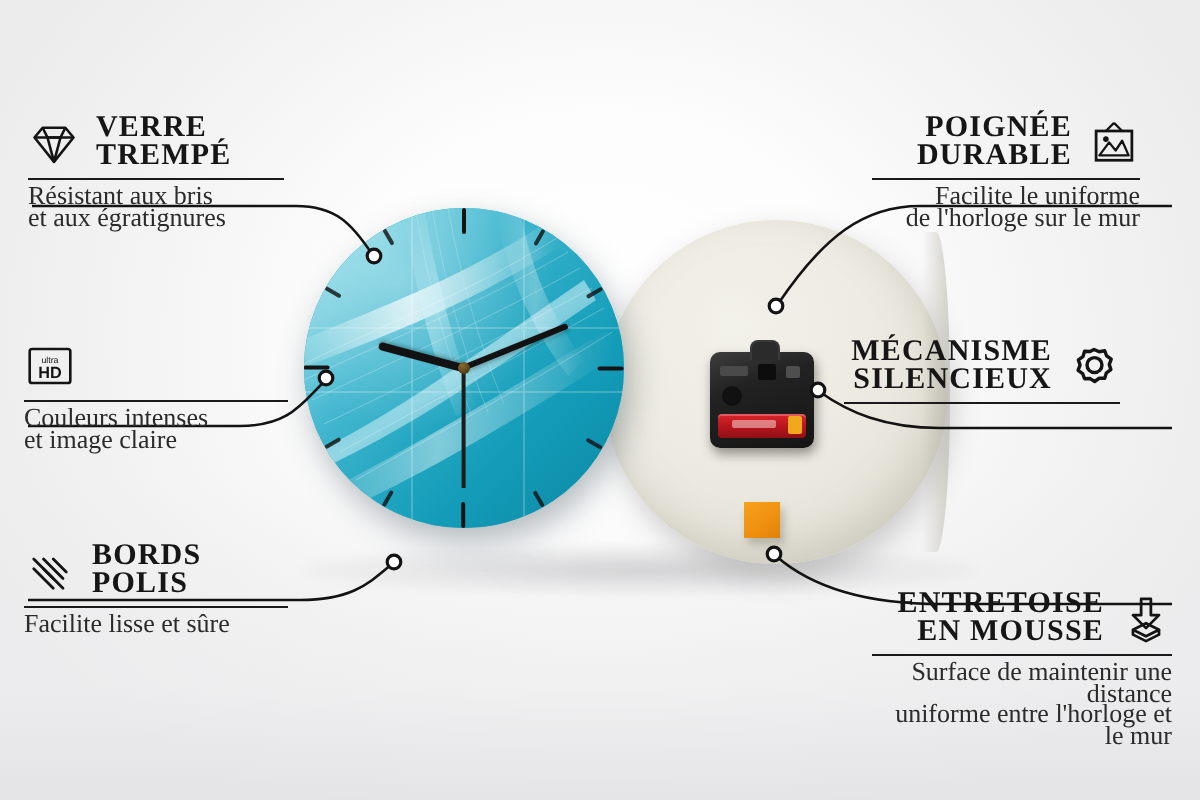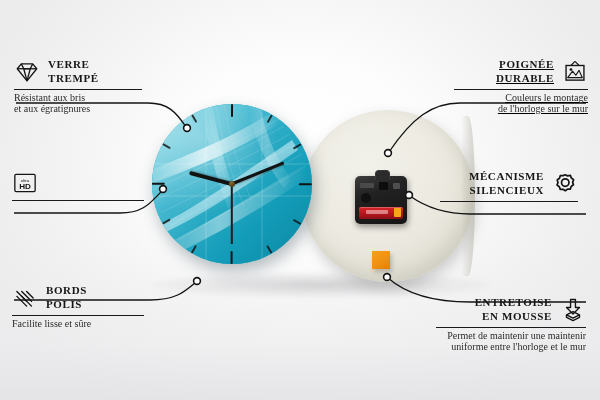--- a/index.html
+++ b/index.html
@@ -89,29 +89,29 @@
     filter:blur(2px);
   }
 
   
   .callout{position:absolute;}
   .callout .head{display:flex;align-items:center;gap:8px;}
   .callout.left .head{justify-content:flex-start;}
   .callout.right .head{justify-content:flex-end;}
   .title{
     font-family:"Liberation Serif", serif;
-    font-weight:700;font-size:11px;line-height:13.5px;
+    font-weight:700;font-size:15px;line-height:13.5px;
     letter-spacing:.6px;color:#161616;text-transform:uppercase;
     white-space:pre-line;
   }
   .callout.right .title{text-align:right;}
   .rule{height:1.4px;background:#1a1a1a;margin-top:4px;}
   .desc{
     font-family:"Liberation Serif", serif;
-    font-size:10px;line-height:10.4px;color:#2b2b2b;margin-top:3px;white-space:pre-line;
+    font-size:13px;line-height:10.4px;color:#2b2b2b;margin-top:3px;white-space:pre-line;
   }
   .callout.right .desc{text-align:right;}
   .icon{width:26px;height:26px;flex:0 0 26px;display:block;}
 
   svg.connectors{position:absolute;left:0;top:0;width:600px;height:400px;pointer-events:none;}
 </style>
 </head>
 <body>
 
 <div id="stage">
@@ -272,58 +272,60 @@
 
   <div class="callout left" style="left:12px;top:170px;width:132px;">
     <div class="head">
       <svg class="icon" viewBox="0 0 32 32">
         <rect x="3.5" y="5.5" width="25" height="21" rx="1.5" fill="none" stroke="#141414" stroke-width="1.6"></rect>
         <text x="16" y="14.2" text-anchor="middle" font-family="Liberation Sans, sans-serif" font-size="5.4" fill="#141414">ultra</text>
         <text x="16" y="23.4" text-anchor="middle" font-family="Liberation Sans, sans-serif" font-size="10" font-weight="bold" fill="#141414">HD</text>
       </svg>
     </div>
     <div class="rule"></div>
-  </div>
-
-  <div class="callout left" style="left:12px;top:284px;width:132px;">
+    <div class="desc">Couleurs intenses
+et image claire</div>
+  </div>
+
+  <div class="callout left" style="left:12px;top:272px;width:132px;">
     <div class="head">
       <svg class="icon" viewBox="0 0 32 32">
         <g stroke="#141414" stroke-width="1.7" stroke-linecap="round">
           <path d="M6 8 L18 20"></path>
             <path d="M6 14 L18 26"></path>
           <path d="M12 8 L24 20"></path>
             <path d="M12 14 L24 26"></path>
           <path d="M18 8 L26 16"></path>
         </g>
       </svg>
       <div class="title">BORDS
 POLIS</div>
     </div>
     <div class="rule"></div>
     <div class="desc">Facilite lisse et sûre</div>
   </div>
 
-  <div class="callout right" style="left:454px;top:58px;width:134px;text-decoration:underline;">
+  <div class="callout right" style="left:436px;top:58px;width:134px;">
     <div class="head">
       <div class="title">POIGNÉE
 DURABLE</div>
       <svg class="icon" viewBox="0 0 32 32">
         <path d="M16 3 L11 8" fill="none" stroke="#141414" stroke-width="1.4"></path>
         <path d="M16 3 L21 8" fill="none" stroke="#141414" stroke-width="1.4"></path>
         <rect x="5" y="8" width="22" height="18" fill="none" stroke="#141414" stroke-width="1.7"></rect>
         <path d="M7 23 L13 15 L17 20 L21 14 L25 23 Z" fill="none" stroke="#141414" stroke-width="1.4" stroke-linejoin="round"></path>
         <circle cx="11" cy="13" r="1.7" fill="#141414"></circle>
       </svg>
     </div>
     <div class="rule"></div>
-    <div class="desc">Couleurs le montage
+    <div class="desc">Facilite le uniforme
 de l'horloge sur le mur</div>
   </div>
 
-  <div class="callout right" style="left:440px;top:170px;width:138px;">
+  <div class="callout right" style="left:422px;top:170px;width:138px;">
     <div class="head">
       <div class="title">MÉCANISME
 SILENCIEUX</div>
       <svg class="icon" viewBox="0 0 32 32">
         <g fill="none" stroke="#141414" stroke-width="2.1" stroke-linejoin="round">
           <path d="M16 4.6 L19.2 6 L22.6 5.4 L23.8 8.6 L26.6 10.6 L25.4 13.8 L26.4 17 L23.6 19 L22.6 22.3 L19.2 22.3 L16.4 24.3 L13.6 22.5 L10.2 22.6 L9 19.4 L6.2 17.4 L7.4 14.2 L6.4 11 L9.2 9 L10.2 5.7 L13.6 5.8 Z"></path>
           <circle cx="16.3" cy="14.2" r="4.6"></circle>
         </g>
       </svg>
     </div>
@@ -336,17 +338,17 @@
 EN MOUSSE</div>
       <svg class="icon" viewBox="0 0 32 32">
         <g fill="none" stroke="#141414" stroke-width="1.7" stroke-linejoin="round">
           <path d="M13 3 H19 V13 H24 L16 21 L8 13 H13 Z"></path>
           <path d="M8 22 L16 18 L24 22 L16 26 Z"></path>
           <path d="M8 22 V25 L16 29 L24 25 V22"></path>
         </g>
       </svg>
     </div>
     <div class="rule"></div>
-    <div class="desc">Permet de maintenir une maintenir
+    <div class="desc">Surface de maintenir une distance
 uniforme entre l'horloge et le mur</div>
   </div>
 
 </div>
 
 </body></html>

